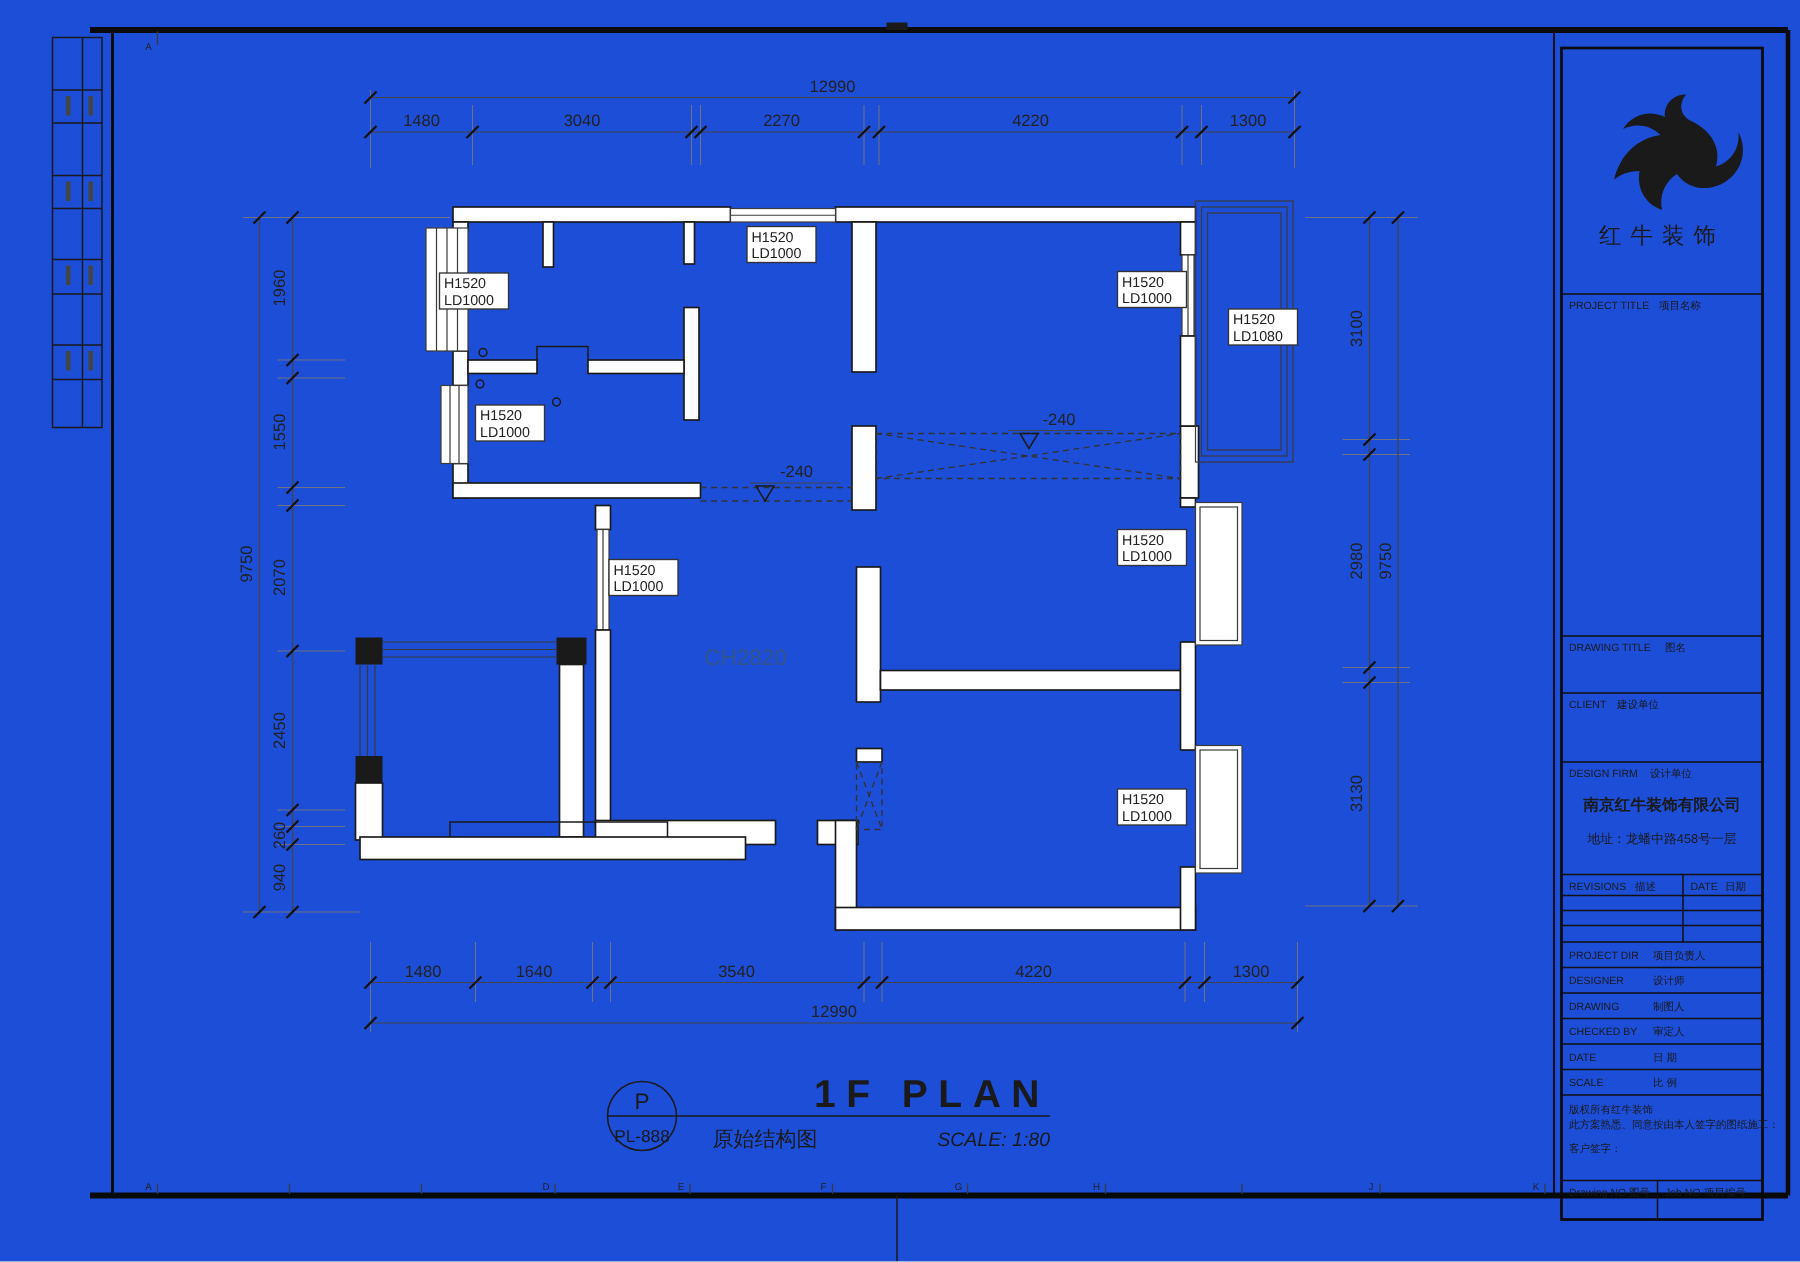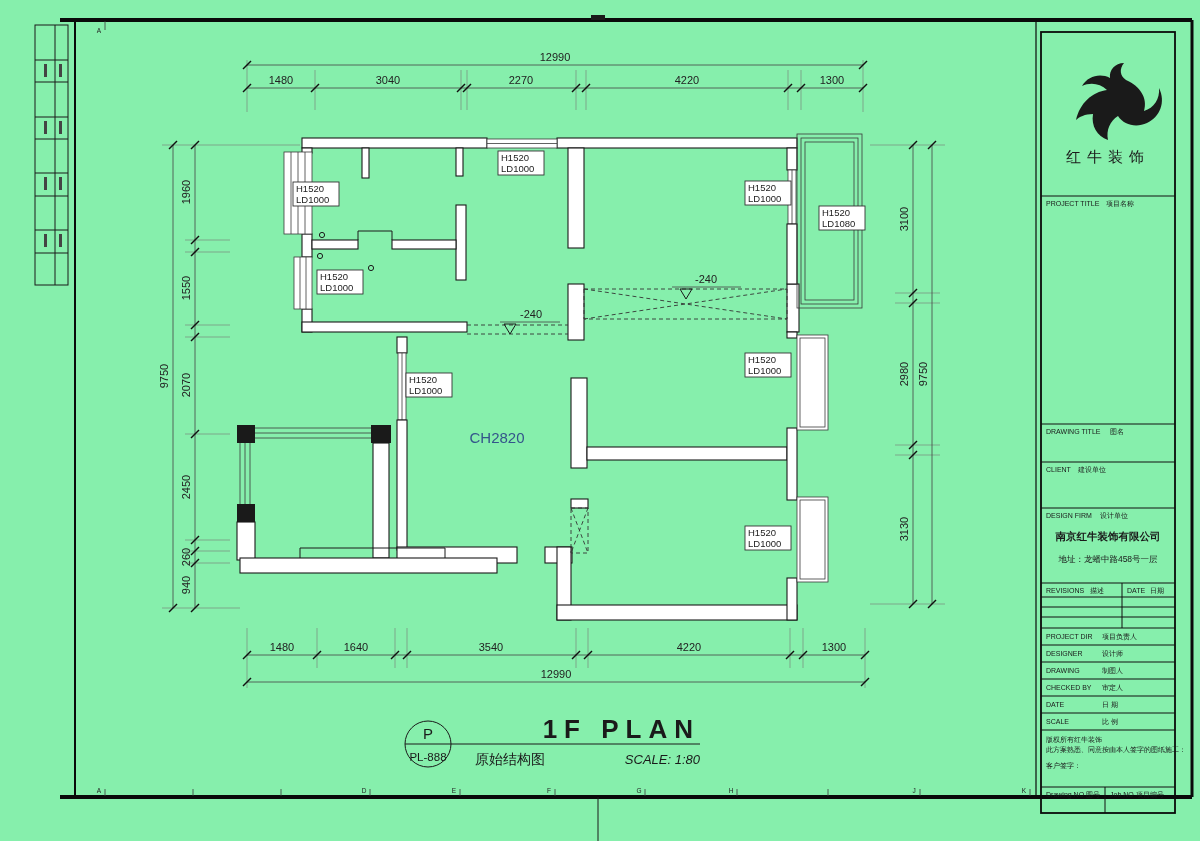--- a/index.html
+++ b/index.html
@@ -1,16 +1,16 @@
 <!DOCTYPE html>
 <html><head>
 <meta charset="utf-8">
 <style>
   html,body{margin:0;padding:0;background:#fff;}
-  #sheet{position:relative;width:1200px;height:841px;background:#86efac;overflow:hidden;}
+  #sheet{position:relative;width:1200px;height:841px;background:#1d4ed8;overflow:hidden;}
   svg text{font-family:"Liberation Sans",sans-serif;fill:#1a1a1a;}
   .w   {fill:#fff;stroke:#1a1a1a;stroke-width:1.1;}
   .wf  {fill:#1a1a1a;stroke:none;}
   .ln  {stroke:#1a1a1a;stroke-width:1;fill:none;}
   .thin{stroke:#3a3a3a;stroke-width:0.8;fill:none;}
   .dash{stroke:#333;stroke-width:0.9;fill:none;stroke-dasharray:4 3;}
   .dim {stroke:#444;stroke-width:0.8;fill:none;}
   .ext {stroke:#777;stroke-width:0.6;fill:none;}
   .tick{stroke:#111;stroke-width:1.5;}
   .dimtxt{font-size:11px;fill:#222;}

